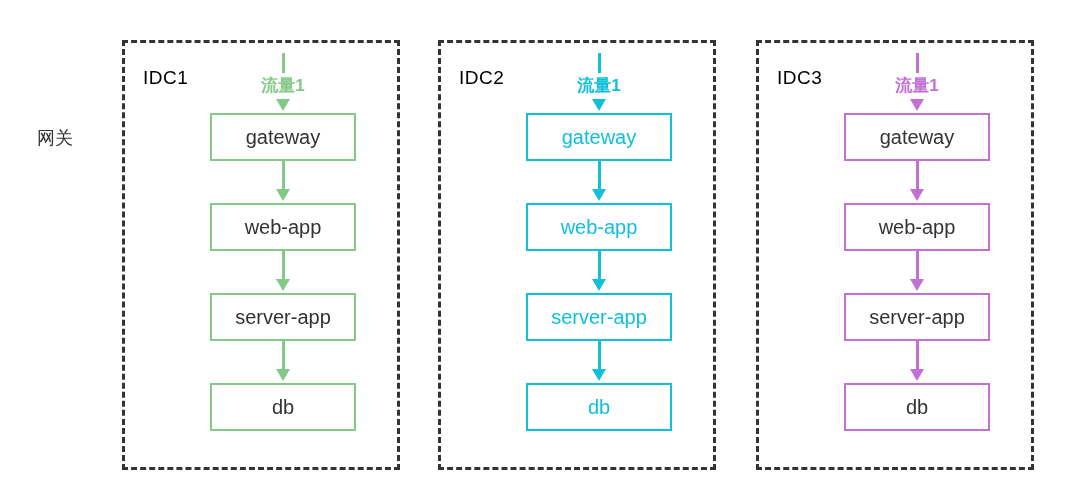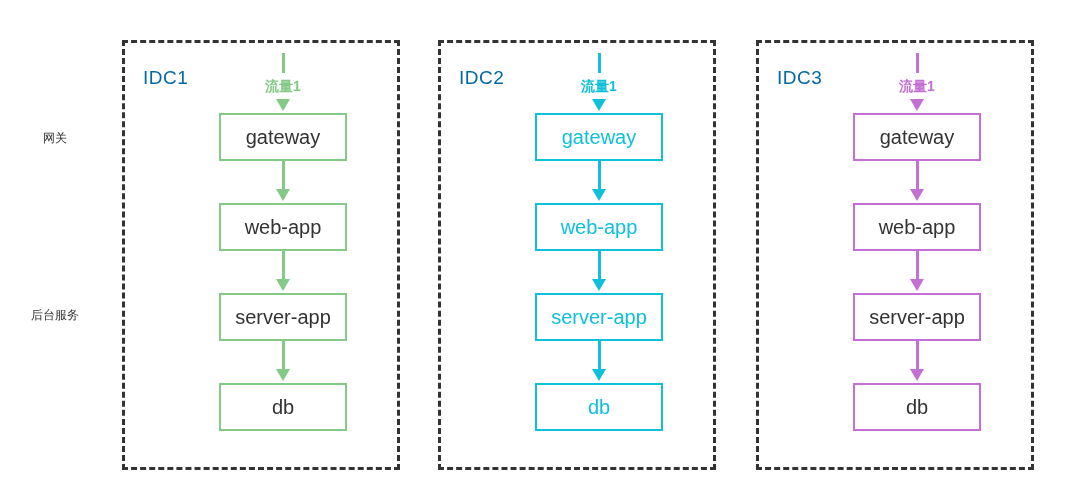--- a/index.html
+++ b/index.html
@@ -11,21 +11,21 @@
     font-family: "Liberation Sans", "DejaVu Sans", sans-serif;
     overflow: hidden;
   }
 
   
   .row-label {
     position: absolute;
     left: 0;
     width: 110px;
     text-align: center;
-    font-size: 12px;
+    font-size: 18px;
     font-weight: 500;
     color: #333333;
     height: 22px;
     line-height: 22px;
   }
 
   
   .idc {
     position: absolute;
     top: 40px;
@@ -34,21 +34,21 @@
     border: 3px dashed #333333;
     box-sizing: border-box;
     background: transparent;
   }
   .idc-label {
     position: absolute;
     left: 18px;
     top: 24px;
     font-size: 19px;
     font-weight: 500;
-    color: #0369a1;
+    color: #000000;
     letter-spacing: 0.5px;
   }
 
   
   .flow {
     position: absolute;
     left: 83px;
     top: 10px;
     width: 150px;
     display: flex;
@@ -57,21 +57,21 @@
   }
   .traffic-line {
     width: 3px;
     height: 20px;
     background: var(--accent);
   }
   .traffic-label {
     margin-top: 2px;
     height: 22px;
     line-height: 22px;
-    font-size: 14px;
+    font-size: 17px;
     font-weight: 600;
     color: var(--accent);
   }
   .tri {
     display: block;
     width: 0;
     height: 0;
     border-left: 7px solid transparent;
     border-right: 7px solid transparent;
     border-top: 12px solid var(--accent);
@@ -89,21 +89,21 @@
     align-items: center;
   }
   .arrow-mid .shaft {
     display: block;
     width: 3px;
     flex: 1 1 auto;
     background: var(--accent);
   }
   .node {
     margin-top: 2px;
-    width: 128px;
+    width: 146px;
     height: 48px;
     box-sizing: border-box;
     border: 2px solid var(--accent);
     background: #ffffff;
     display: flex;
     align-items: center;
     justify-content: center;
     font-size: 20px;
     color: var(--node-text);
   }
@@ -111,21 +111,20 @@
   .idc.c0 { left: 122px; }
   .idc.c1 { left: 438px; }
   .idc.c2 { left: 756px; }
 </style>
 </head>
 <body>
 
 <div class="canvas">
 
   <div class="row-label" style="top:127px">网关</div>
-  <div class="row-label" style="top:304px">后台服务</div>
 
   <div class="idc c0" style="--accent: #84c987; --node-text: #333333;">
     <div class="idc-label">IDC1</div>
     <div class="flow">
       <span class="traffic-line"></span>
       <div class="traffic-label">流量1</div>
       <div class="arrow-entry">
           <span class="tri"></span>
         </div>
       <div class="node">gateway</div>

